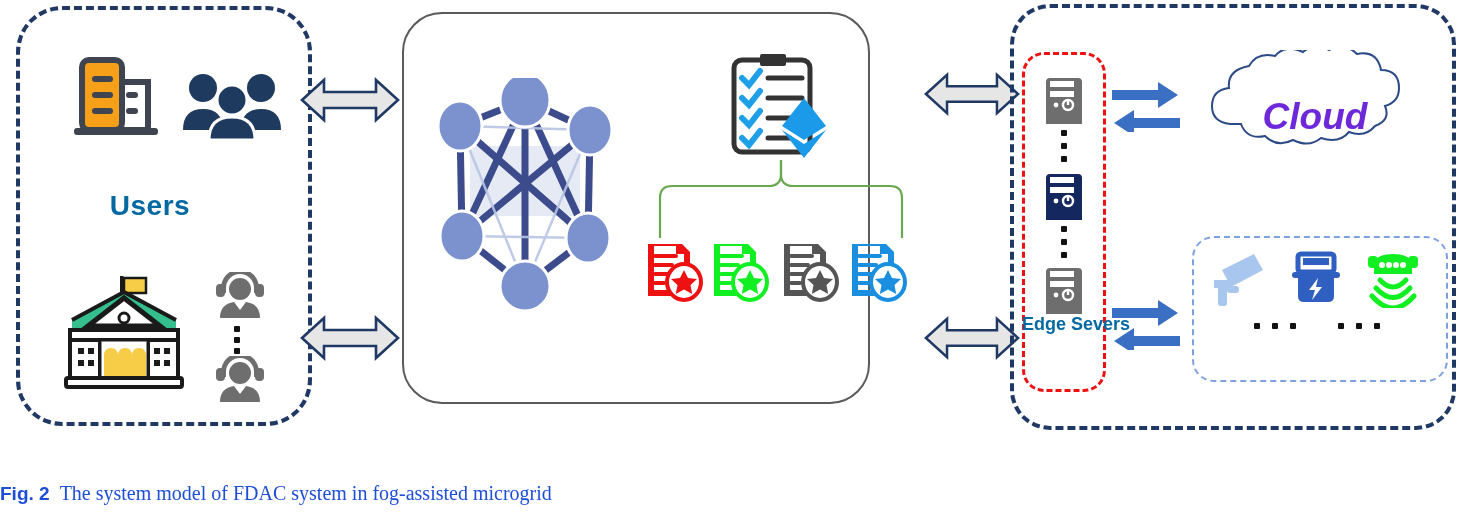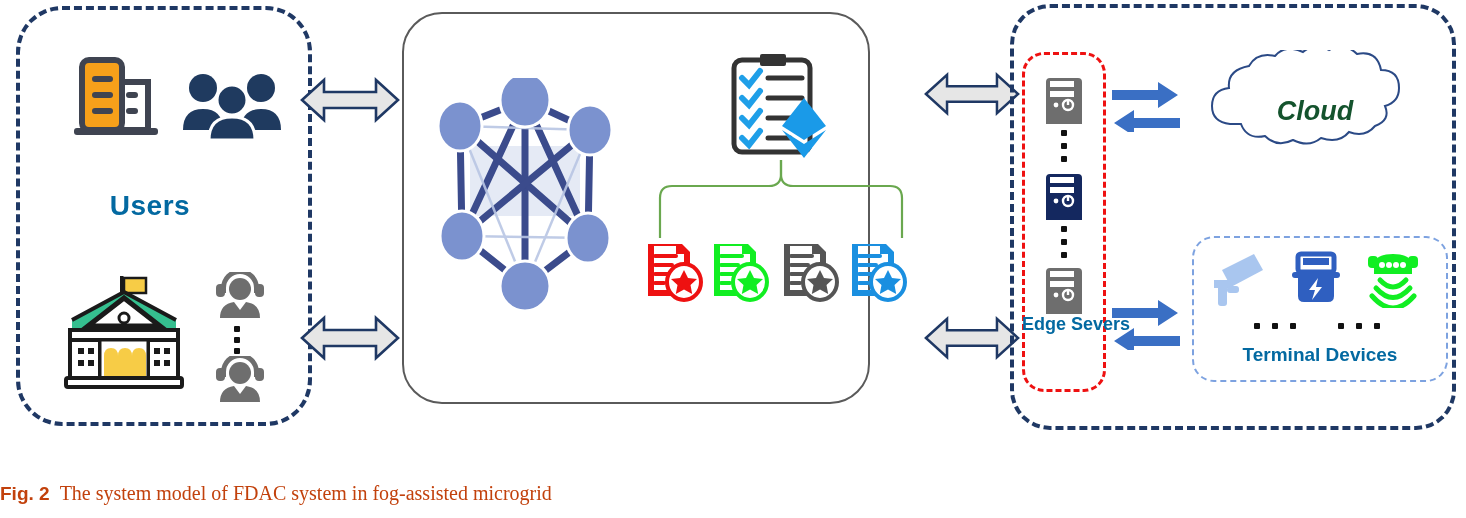--- a/index.html
+++ b/index.html
@@ -73,35 +73,35 @@
     line-height: 1.12;
   }
   .lbl-users      { left: 60px;  top: 190px; width: 180px; font-size: 28px; letter-spacing: 0.5px; }
   .lbl-node       { left: 420px; top: 325px; width: 230px; font-size: 22px; }
   .lbl-edge       { left: 1022px; top: 314px; width: 84px; font-size: 18px; }
   .lbl-terminal   { left: 1192px; top: 344px; width: 256px; font-size: 19px; }
   .lbl-cloud {
     position: absolute;
     left: 1230px; top: 96px; width: 170px;
     text-align: center;
-    font-size: 27px;
+    font-size: 37px;
     font-weight: bold;
     font-style: italic;
-    color: #14532d;
+    color: #6d28d9;
     font-family: "Liberation Sans", sans-serif;
   }
 
   
   #caption {
     position: absolute;
     left: 0; top: 482px;
     width: 1000px;
     font-family: "Liberation Serif", serif;
     font-size: 20px;
-    color: #c2410c;
+    color: #1d4ed8;
     white-space: nowrap;
   }
   #caption .figno {
     font-family: "Liberation Sans", sans-serif;
     font-weight: bold;
     font-size: 19px;
     margin-right: 10px;
   }
 
   
@@ -424,19 +424,18 @@
     <span class="d"></span>
       <span class="d"></span>
       <span class="d"></span>
   </div>
   <div class="dots-h" style="left:1338px; top:322px; width:42px; height:8px;">
     <span class="d"></span>
       <span class="d"></span>
       <span class="d"></span>
   </div>
 
-  <div class="lbl lbl-terminal">Terminal Devices</div>
 
 </div>
 
 <div id="caption">
   <span class="figno">Fig. 2</span><span>The system model of FDAC system in fog-assisted microgrid</span>
 </div>
 
 </body></html>

